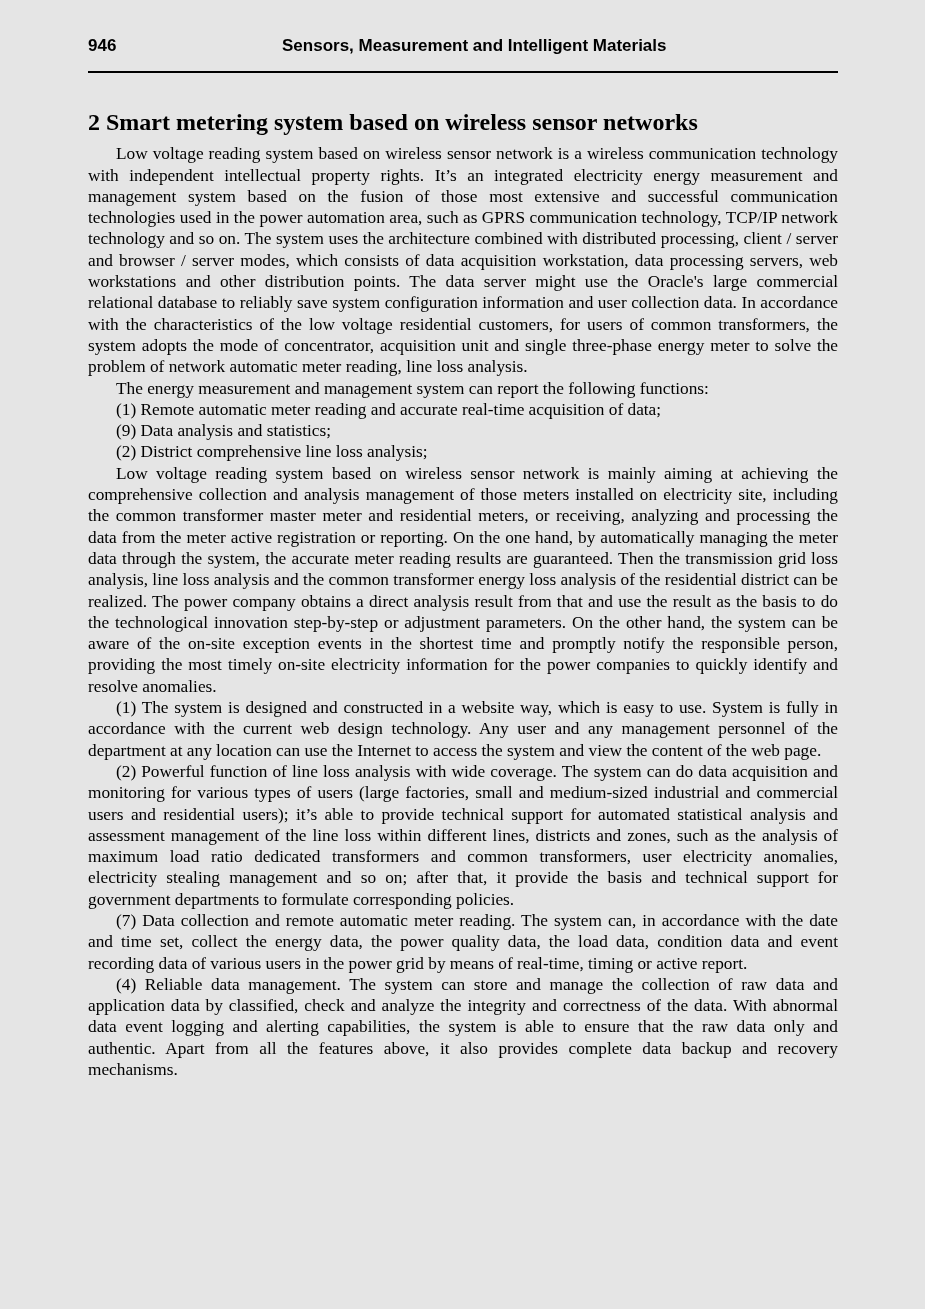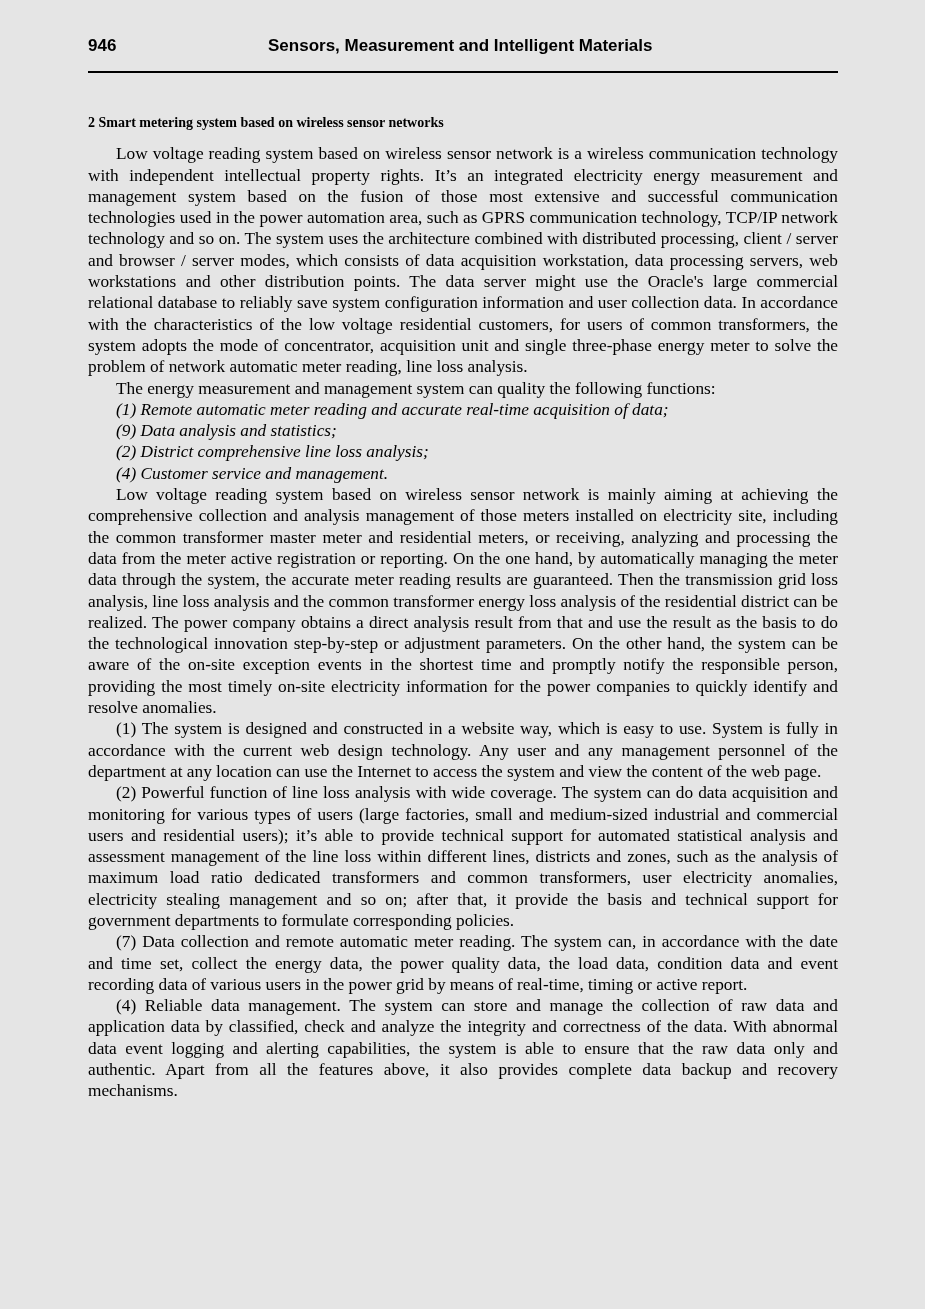--- a/index.html
+++ b/index.html
@@ -18,71 +18,70 @@
     top: 36px;
     left: 88px;
     width: 750px;
     height: 22px;
     font-family: "Liberation Sans", "DejaVu Sans", sans-serif;
     font-weight: bold;
     font-size: 17px;
     line-height: 20px;
   }
   .page-number { position: absolute; left: 0; top: 0; }
-  .running-title { position: absolute; left: 180px; top: 0; white-space: nowrap; }
+  .running-title { position: absolute; left: 194px; top: 0; white-space: nowrap; }
   .header-rule {
     position: absolute;
     top: 71px;
     left: 88px;
     width: 750px;
     height: 2px;
     background: #000000;
   }
   .content {
     position: absolute;
     top: 112px;
     left: 88px;
     width: 750px;
     font-size: 17.3px;
     line-height: 21.3px;
     text-align: justify;
   }
   .section-heading {
-    font-size: 14px;
+    font-size: 24px;
     font-weight: bold;
     margin: 0 0 10px 0;
     text-align: left;
     font-family: "Liberation Serif", "DejaVu Serif", serif;
   }
   .content p { margin: 0; padding: 0; }
   .flush { text-align: left; }
   .indent { text-indent: 28px; }
-  .line-item { text-align: left; text-indent: 28px; font-style: italic; }
+  .line-item { text-align: left; text-indent: 28px; }
 </style>
 </head>
 <body>
 
 <div class="page">
 
   <header class="page-header">
     <span class="page-number">946</span>
     <span class="running-title">Sensors, Measurement and Intelligent Materials</span>
   </header>
 
   <div class="header-rule"></div>
 
   <main class="content">
     <h2 class="section-heading">2 Smart metering system based on wireless sensor networks</h2>
 
     <p class="indent">Low voltage reading system based on wireless sensor network is a wireless communication technology with independent intellectual property rights. It’s an integrated electricity energy measurement and management system based on the fusion of those most extensive and successful communication technologies used in the power automation area, such as GPRS communication technology, TCP/IP network technology and so on. The system uses the architecture combined with distributed processing, client / server and browser / server modes, which consists of data acquisition workstation, data processing servers, web workstations and other distribution points. The data server might use the Oracle's large commercial relational database to reliably save system configuration information and user collection data. In accordance with the characteristics of the low voltage residential customers, for users of common transformers, the system adopts the mode of concentrator, acquisition unit and single three-phase energy meter to solve the problem of network automatic meter reading, line loss analysis.</p>
-    <p class="indent flush">The energy measurement and management system can quality the following functions:</p>
+    <p class="indent flush">The energy measurement and management system can report the following functions:</p>
     <p class="line-item">(1) Remote automatic meter reading and accurate real-time acquisition of data;</p>
     <p class="line-item">(9) Data analysis and statistics;</p>
     <p class="line-item">(2) District comprehensive line loss analysis;</p>
-    <p class="line-item">(4) Customer service and management.</p>
 
     <p class="indent">Low voltage reading system based on wireless sensor network is mainly aiming at achieving the comprehensive collection and analysis management of those meters installed on electricity site, including the common transformer master meter and residential meters, or receiving, analyzing and processing the data from the meter active registration or reporting. On the one hand, by automatically managing the meter data through the system, the accurate meter reading results are guaranteed. Then the transmission grid loss analysis, line loss analysis and the common transformer energy loss analysis of the residential district can be realized. The power company obtains a direct analysis result from that and use the result as the basis to do the technological innovation step-by-step or adjustment parameters. On the other hand, the system can be aware of the on-site exception events in the shortest time and promptly notify the responsible person, providing the most timely on-site electricity information for the power companies to quickly identify and resolve anomalies.</p>
     <p class="indent">(1) The system is designed and constructed in a website way, which is easy to use. System is fully in accordance with the current web design technology. Any user and any management personnel of the department at any location can use the Internet to access the system and view the content of the web page.</p>
     <p class="indent">(2) Powerful function of line loss analysis with wide coverage. The system can do data acquisition and monitoring for various types of users (large factories, small and medium-sized industrial and commercial users and residential users); it’s able to provide technical support for automated statistical analysis and assessment management of the line loss within different lines, districts and zones, such as the analysis of maximum load ratio dedicated transformers and common transformers, user electricity anomalies, electricity stealing management and so on; after that, it provide the basis and technical support for government departments to formulate corresponding policies.</p>
     <p class="indent">(7) Data collection and remote automatic meter reading. The system can, in accordance with the date and time set, collect the energy data, the power quality data, the load data, condition data and event recording data of various users in the power grid by means of real-time, timing or active report.</p>
     <p class="indent">(4) Reliable data management. The system can store and manage the collection of raw data and application data by classified, check and analyze the integrity and correctness of the data. With abnormal data event logging and alerting capabilities, the system is able to ensure that the raw data only and authentic. Apart from all the features above, it also provides complete data backup and recovery mechanisms.</p>
   </main>
 
 </div>
 

